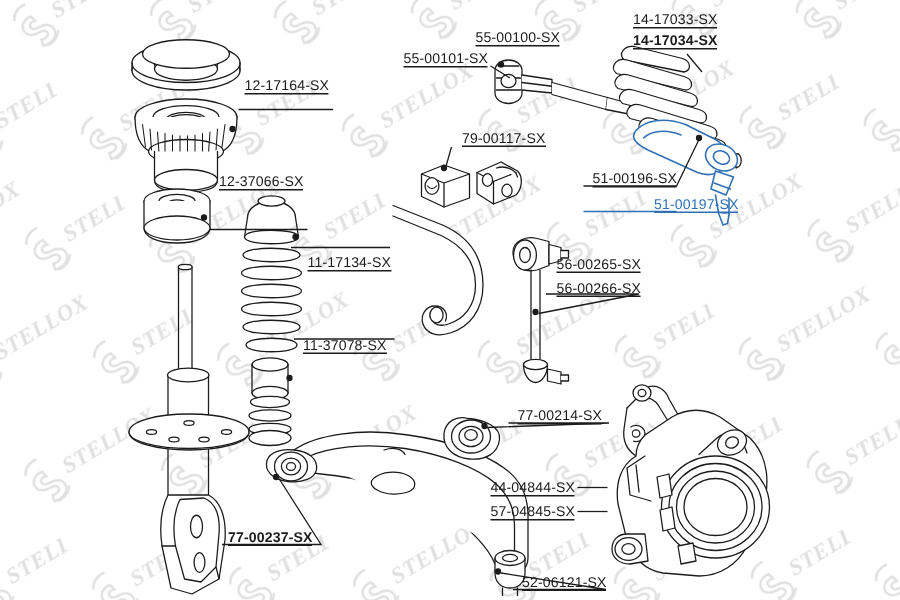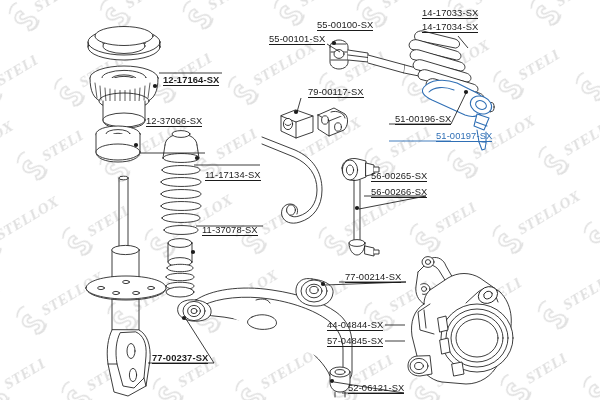--- a/index.html
+++ b/index.html
@@ -309,28 +309,28 @@
       <path d="M342,393 L404,393 L334,382"></path>
       <path d="M385,325 L405,325"></path>
       <path d="M385,341 L405,341"></path>
     </g>
     <g stroke="#2f6fb5" stroke-width="0.9" fill="none">
       <path d="M389,141 L451,141"></path>
     </g>
   </svg>
 
   <div id="labels">
-    <div class="lbl" style="left: 163px; top: 74px; font-weight: bold;"><span class="ul">12-17164-SX</span></div>
+    <div class="lbl" style="left: 163px; top: 51px;"><span class="ul">12-17164-SX</span></div>
     <div class="lbl" style="left: 146px; top: 115px; text-align: right;"><span class="ul">12-37066-SX</span></div>
     <div class="lbl" style="left: 205px; top: 169px;"><span class="ul">11-17134-SX</span></div>
     <div class="lbl" style="left: 202px; top: 224px;"><span class="ul">11-37078-SX</span></div>
     <div class="lbl" style="left: 269px; top: 19px; margin-left: 48px;"><span class="ul">55-00100-SX</span></div>
     <div class="lbl" style="left: 269px; top: 33px;"><span class="ul">55-00101-SX</span></div>
     <div class="lbl" style="left: 422px; top: 7px;"><span class="ul">14-17033-SX</span></div>
-    <div class="lbl" style="left: 422px; top: 21px;"><span class="ul">14-17034-SX</span></div>
+    <div class="lbl" style="left: 422px; top: 21px; font-weight: bold;"><span class="ul">14-17034-SX</span></div>
     <div class="lbl" style="left: 308px; top: 86px;"><span class="ul">79-00117-SX</span></div>
     <div class="lbl" style="left: 395px; top: 113px;"><span class="ul">51-00196-SX</span></div>
     <div class="lbl blue" style="left: 395px; top: 130px;"><span class="ul blue">51-00197-SX</span></div>
     <div class="lbl" style="left: 371px; top: 170px;"><span class="ul">56-00265-SX</span></div>
     <div class="lbl" style="left: 371px; top: 186px;"><span class="ul">56-00266-SX</span></div>
     <div class="lbl" style="left: 345px; top: 271px;"><span class="ul">77-00214-SX</span></div>
     <div class="lbl" style="left: 327px; top: 319px;"><span class="ul">44-04844-SX</span></div>
     <div class="lbl" style="left: 327px; top: 335px;"><span class="ul">57-04845-SX</span></div>
     <div class="lbl" style="left: 152px; top: 352px; font-weight: bold;"><span class="ul">77-00237-SX</span></div>
     <div class="lbl" style="left: 348px; top: 382px;"><span class="ul">52-06121-SX</span></div>

